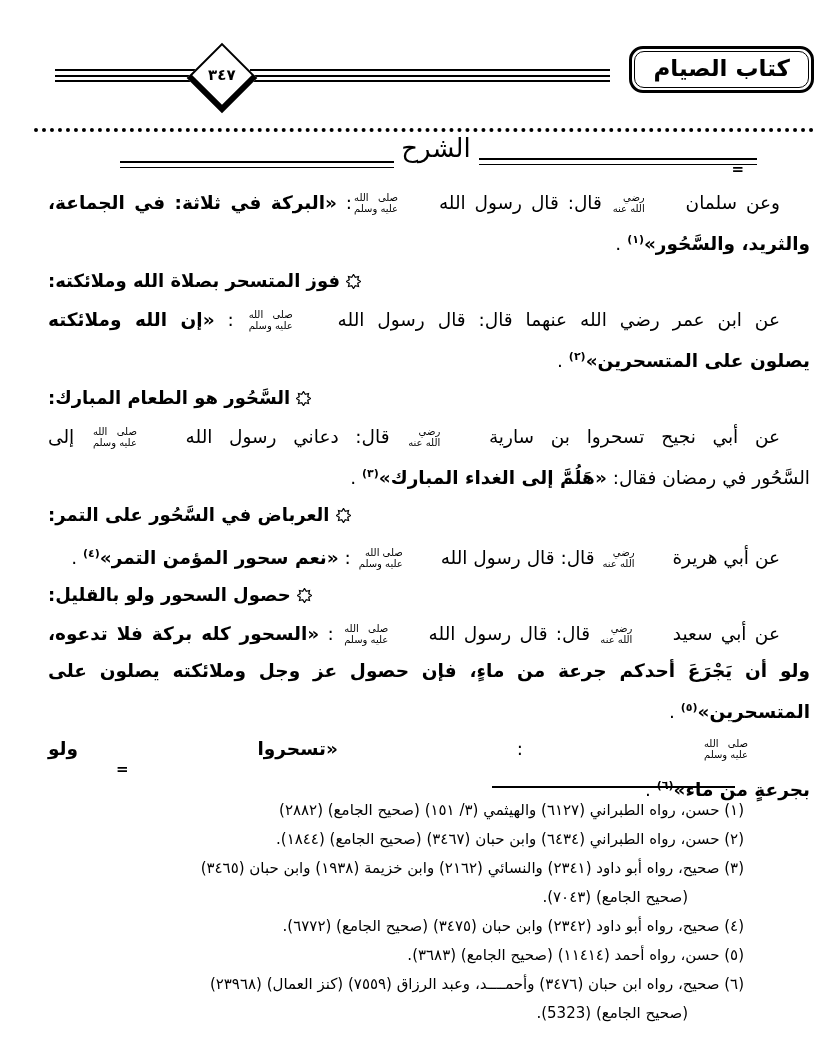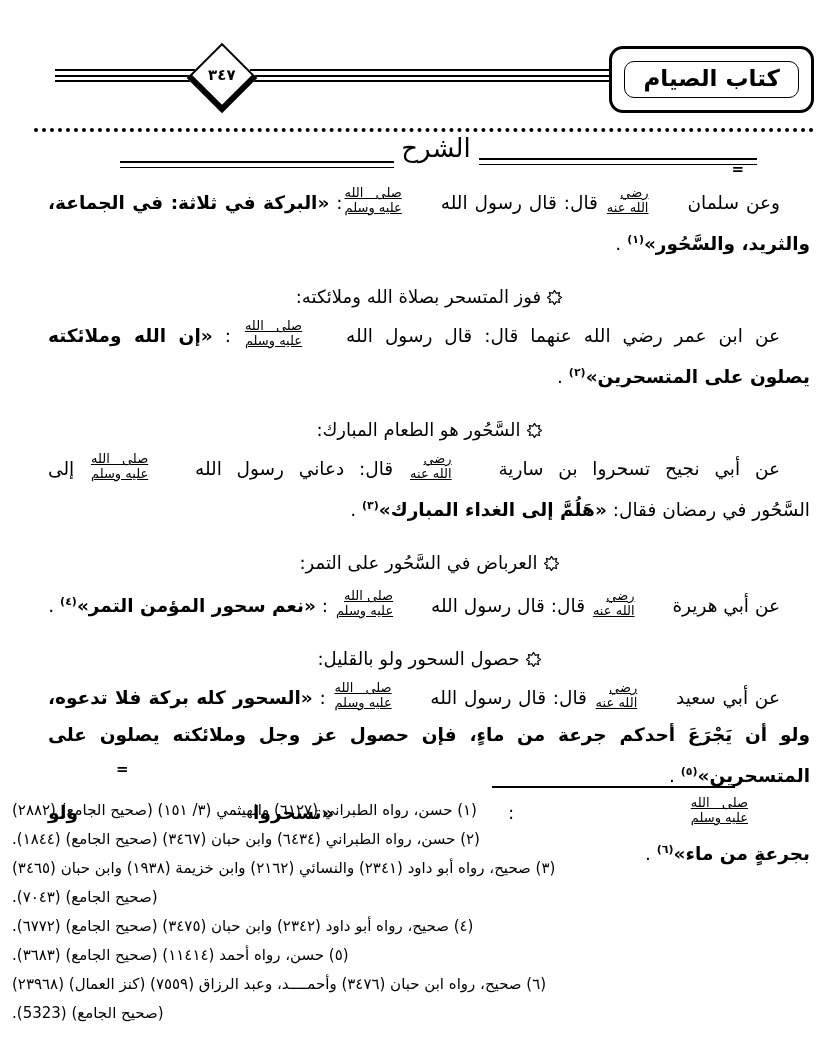--- a/index.html
+++ b/index.html
@@ -4,21 +4,21 @@
 <style>
   html,body{margin:0;padding:0;background:#e8e8e8;}
   .page{
     position:relative;width:830px;height:1060px;background:#ffffff;
     font-family:"DejaVu Sans",sans-serif;color:#000;direction:rtl;overflow:hidden;
     margin:0 auto;
   }
   
   .kitab-outer{
     position:absolute;top:46px;right:16px;
-    border:3px solid #000;border-radius:14px;padding:12px;background:#fff;
+    border:3px solid #000;border-radius:14px;padding:2px;background:#fff;
   }
   .kitab-inner{
     border:1.5px solid #000;border-radius:10px;padding:3px 18px 6px 18px;
     font-size:23px;font-weight:bold;white-space:nowrap;
   }
   .tline{
     position:absolute;height:9px;
     border-top:2px solid #000;border-bottom:2px solid #000;
     background:linear-gradient(#000,#000) center/100% 2px no-repeat;
   }
@@ -44,32 +44,32 @@
   
   .body{
     position:absolute;top:184px;right:20px;left:48px;
     font-size:18.5px;line-height:37px;
   }
   .bline{text-align:justify;text-align-last:justify;}
   .bline.last{text-align:right;text-align-last:right;}
   .bline.first{text-indent:30px;}
   .q{font-weight:bold;margin-top:47px;}
   .hon{
-    display:inline-block;font-size:13px;line-height:1.15;text-align:center;
-    vertical-align:-3px;font-weight:normal;padding:0 2px;white-space:nowrap;text-decoration:underline;
+    display:inline-block;font-size:10px;line-height:1.15;text-align:center;
+    vertical-align:-3px;font-weight:normal;padding:0 2px;white-space:nowrap;
   }
   .hon span{display:block;}
   .fnref{font-size:11px;vertical-align:7px;font-weight:bold;letter-spacing:-0.5px;}
-  .head{font-weight:normal;font-size:18px;text-align:center;margin-top:16px;}
+  .head{font-weight:bold;font-size:18px;text-align:left;}
   .head .star{display:inline-block;vertical-align:-2px;margin-left:6px;}
   
   .fnsep{position:absolute;top:786px;right:95px;width:243px;border-top:2px solid #000;}
   .footnotes{
     position:absolute;top:796px;right:86px;left:12px;
-    font-size:15px;line-height:29px;text-align:left;
+    font-size:15px;line-height:29px;text-align:right;
   }
   .fn{white-space:nowrap;}
   .fn-indent{padding-right:56px;}
 </style>
 </head>
 <body>
 
 <div class="page">
 
   <div class="kitab-outer">

